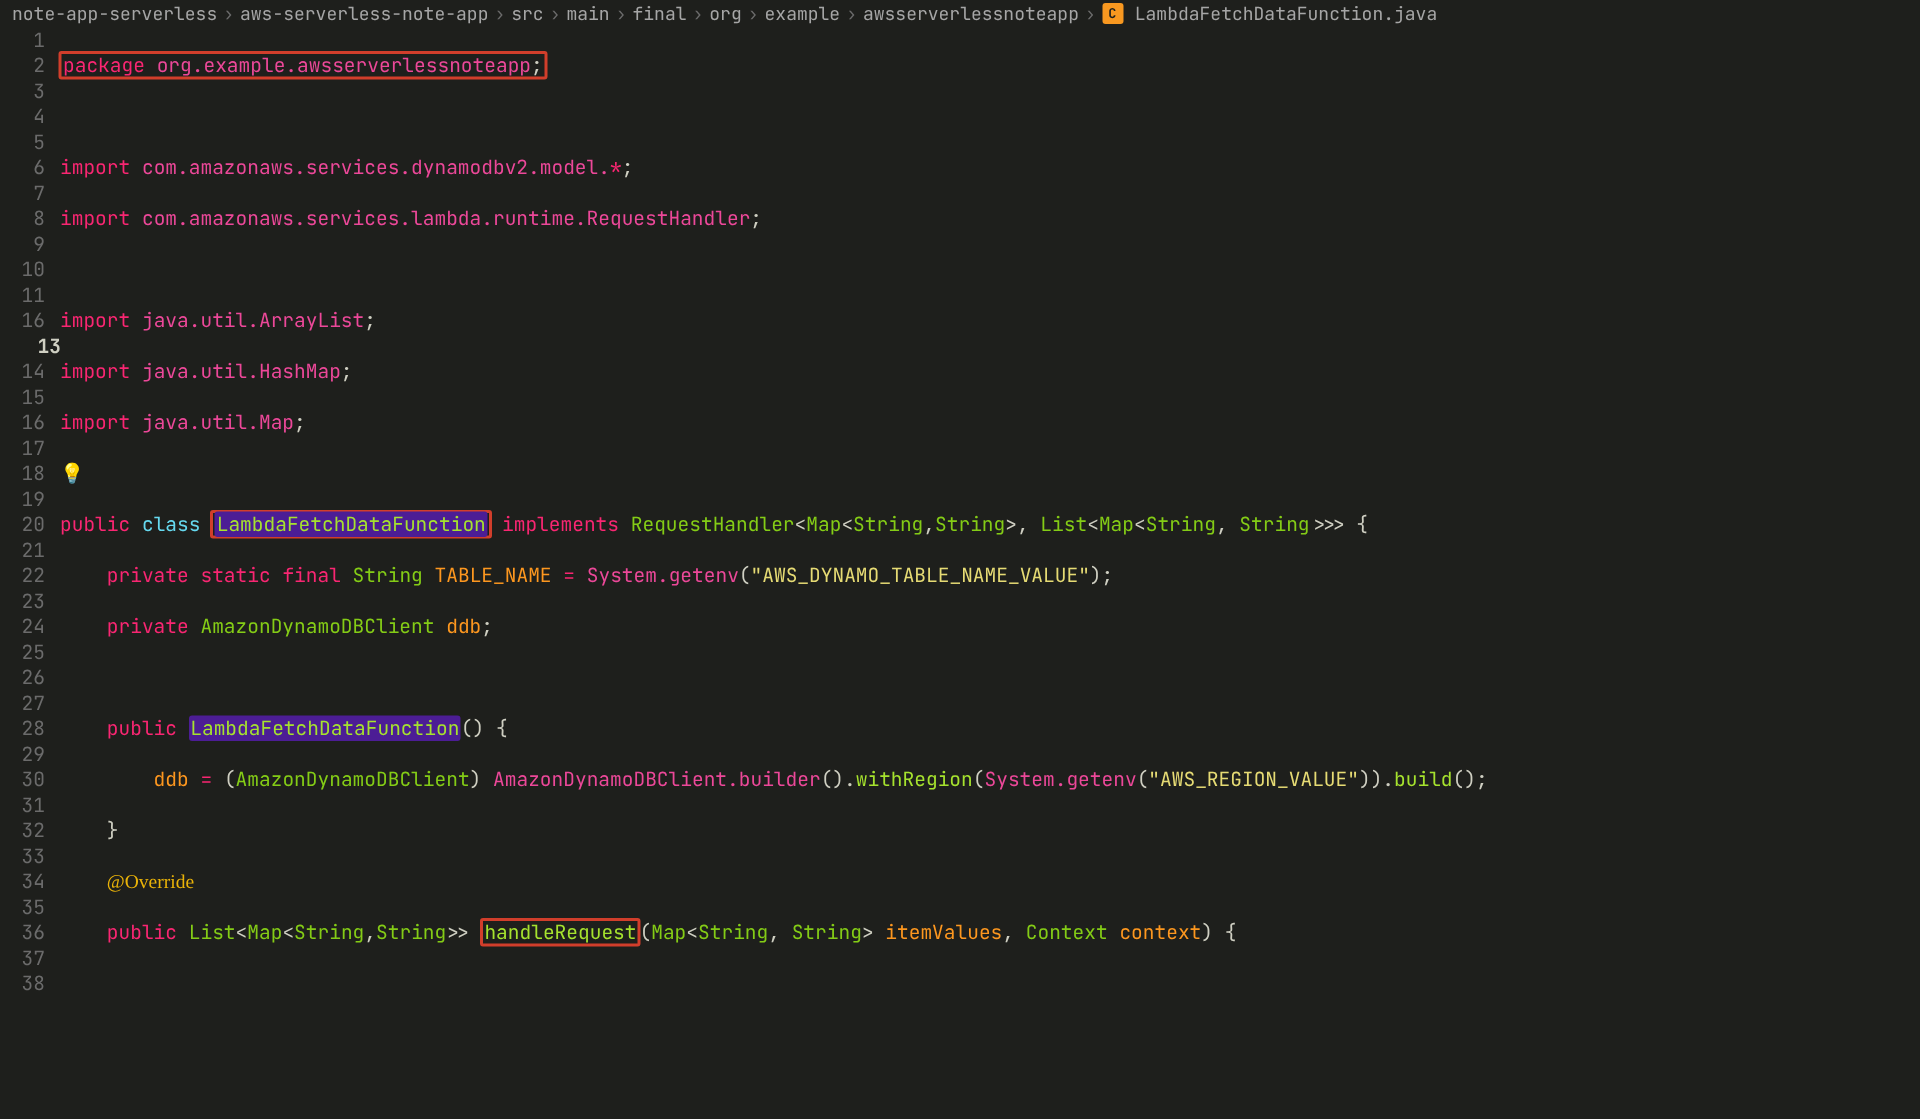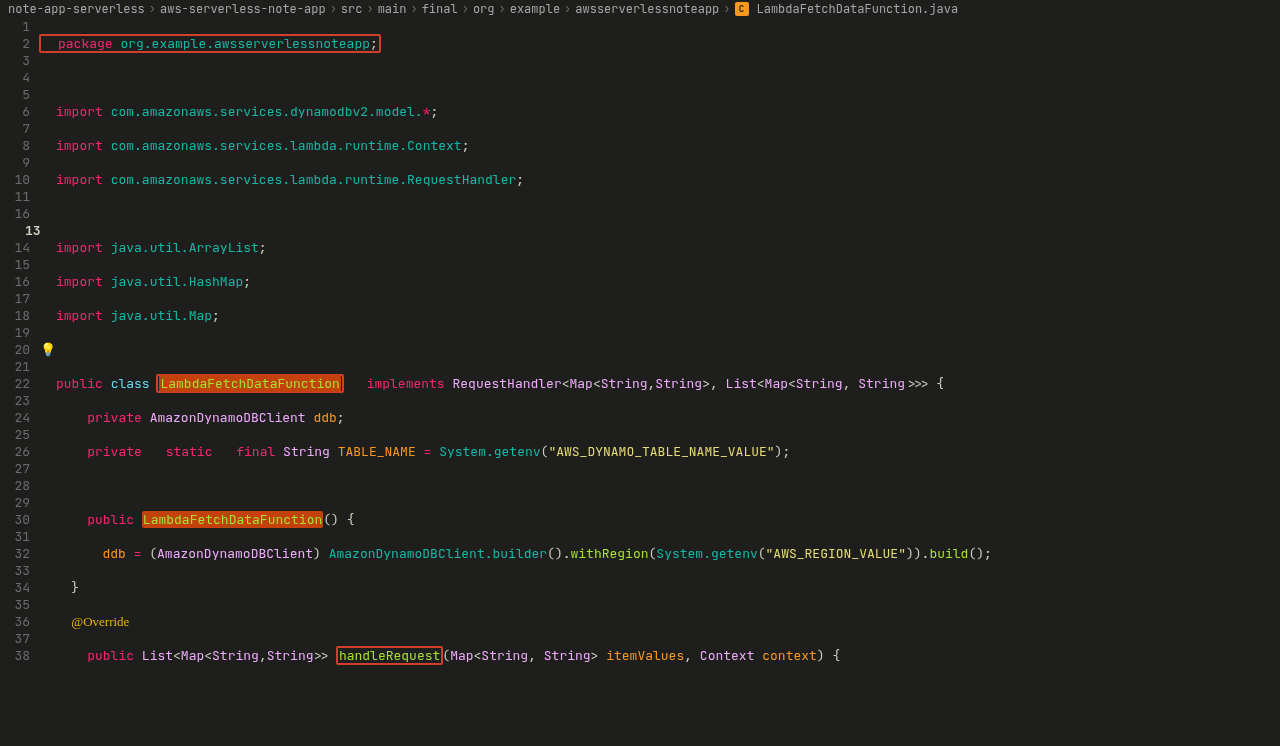--- a/index.html
+++ b/index.html
@@ -50,32 +50,32 @@
   }
   .code {
     flex:1;
     position:relative;
     white-space:pre;
   }
   .line { height:17px; line-height:17px; }
   .ln { height:17px; line-height:17px; }
   .ln.cur { color:#cfcfc2; font-weight:bold;margin-left:25px; }
   
-  .kw { color:#f92672;padding-left:16px; }        
+  .kw { color:#f92672; }        
   .kw2 { color:#66d9ef; } 
-  .typ { color:#f0abfc; }       
+  .typ { color:#84cc16; }       
   .str { color:#e6db74; }       
   .fn  { color:#a6e22e; }       
   .fld { color:#fd971f; }       
   .pun { color:#cfcfc2; }       
   .op  { color:#f92672; }       
   .ann { color:#eab308;font-family:Liberation Serif, serif; }       
-  .id  { color:#14b8a6; }
+  .id  { color:#ec4899; }
   .bulb { color:#e6db74; }
-  .hl-sel { background:#c2410c; border-radius:2px; padding:0 1px;}
+  .hl-sel { background:#4c1d95; border-radius:2px; padding:0 1px;}
   .box-red { border:2px solid #d13e2b; padding:0 1px; margin:-2px -1px; border-radius:2px; display:inline-block; line-height:15px; }
 </style>
 </head>
 <body>
 
 <div class="breadcrumbs">
   <span class="crumb">note-app-serverless</span>
     <span class="sep">›</span>
   <span class="crumb">aws-serverless-note-app</span>
     <span class="sep">›</span>
@@ -133,30 +133,29 @@
       <div class="ln">34</div>
       <div class="ln">35</div>
       <div class="ln">36</div>
       <div class="ln">37</div>
       <div class="ln">38</div>
     </div>
   <div class="code">
 <div class="line"><span class="box-red"><span class="kw">package</span> <span class="id">org.example.awsserverlessnoteapp</span><span class="pun">;</span></span></div>
 <div class="line"></div>
 <div class="line"><span class="kw">import</span> <span class="id">com.amazonaws.services.dynamodbv2.model.</span><span class="op">*</span><span class="pun">;</span></div>
-<div class="line"><span class="kw">import</span> <span class="id">com.amazonaws.services.lambda.runtime.Context</span><span class="pun">;</span></div>
 <div class="line"><span class="kw">import</span> <span class="id">com.amazonaws.services.lambda.runtime.RequestHandler</span><span class="pun">;</span></div>
 <div class="line"></div>
 <div class="line"><span class="kw">import</span> <span class="id">java.util.ArrayList</span><span class="pun">;</span></div>
 <div class="line"><span class="kw">import</span> <span class="id">java.util.HashMap</span><span class="pun">;</span></div>
 <div class="line"><span class="kw">import</span> <span class="id">java.util.Map</span><span class="pun">;</span></div>
 <div class="line"><span class="bulb">💡</span></div>
 <div class="line"><span class="kw">public</span> <span class="kw2">class</span> <span class="box-red"><span class="fn hl-sel">LambdaFetchDataFunction</span></span> <span class="kw">implements</span> <span class="typ">RequestHandler</span><span class="pun">&lt;</span><span class="typ">Map</span><span class="pun">&lt;</span><span class="typ">String</span><span class="pun">,</span><span class="typ">String</span><span class="pun">&gt;, </span><span class="typ">List</span><span class="pun">&lt;</span><span class="typ">Map</span><span class="pun">&lt;</span><span class="typ">String</span><span class="pun">, </span><span class="typ">String</span><span class="pun">&gt;&gt;&gt; {</span></div>
+<div class="line">    <span class="kw">private</span> <span class="kw">static</span> <span class="kw">final</span> <span class="typ">String</span> <span class="fld">TABLE_NAME</span> <span class="op">=</span> <span class="id">System.getenv</span><span class="pun">(</span><span class="str">"AWS_DYNAMO_TABLE_NAME_VALUE"</span><span class="pun">);</span></div>
 <div class="line">    <span class="kw">private</span> <span class="typ">AmazonDynamoDBClient</span> <span class="fld">ddb</span><span class="pun">;</span></div>
-<div class="line">    <span class="kw">private</span> <span class="kw">static</span> <span class="kw">final</span> <span class="typ">String</span> <span class="fld">TABLE_NAME</span> <span class="op">=</span> <span class="id">System.getenv</span><span class="pun">(</span><span class="str">"AWS_DYNAMO_TABLE_NAME_VALUE"</span><span class="pun">);</span></div>
 <div class="line"></div>
 <div class="line">    <span class="kw">public</span> <span class="fn hl-sel">LambdaFetchDataFunction</span><span class="pun">() {</span></div>
 <div class="line">        <span class="fld">ddb</span> <span class="op">=</span> <span class="pun">(</span><span class="typ">AmazonDynamoDBClient</span><span class="pun">)</span> <span class="id">AmazonDynamoDBClient.builder</span><span class="pun">().</span><span class="fn">withRegion</span><span class="pun">(</span><span class="id">System.getenv</span><span class="pun">(</span><span class="str">"AWS_REGION_VALUE"</span><span class="pun">)).</span><span class="fn">build</span><span class="pun">();</span></div>
 <div class="line">    <span class="pun">}</span></div>
 <div class="line">    <span class="ann">@Override</span></div>
 <div class="line">    <span class="kw">public</span> <span class="typ">List</span><span class="pun">&lt;</span><span class="typ">Map</span><span class="pun">&lt;</span><span class="typ">String</span><span class="pun">,</span><span class="typ">String</span><span class="pun">&gt;&gt;</span> <span class="box-red"><span class="fn">handleRequest</span></span><span class="pun">(</span><span class="typ">Map</span><span class="pun">&lt;</span><span class="typ">String</span><span class="pun">, </span><span class="typ">String</span><span class="pun">&gt; </span><span class="fld">itemValues</span><span class="pun">, </span><span class="typ">Context</span> <span class="fld">context</span><span class="pun">) {</span></div>
 
 
 
 

